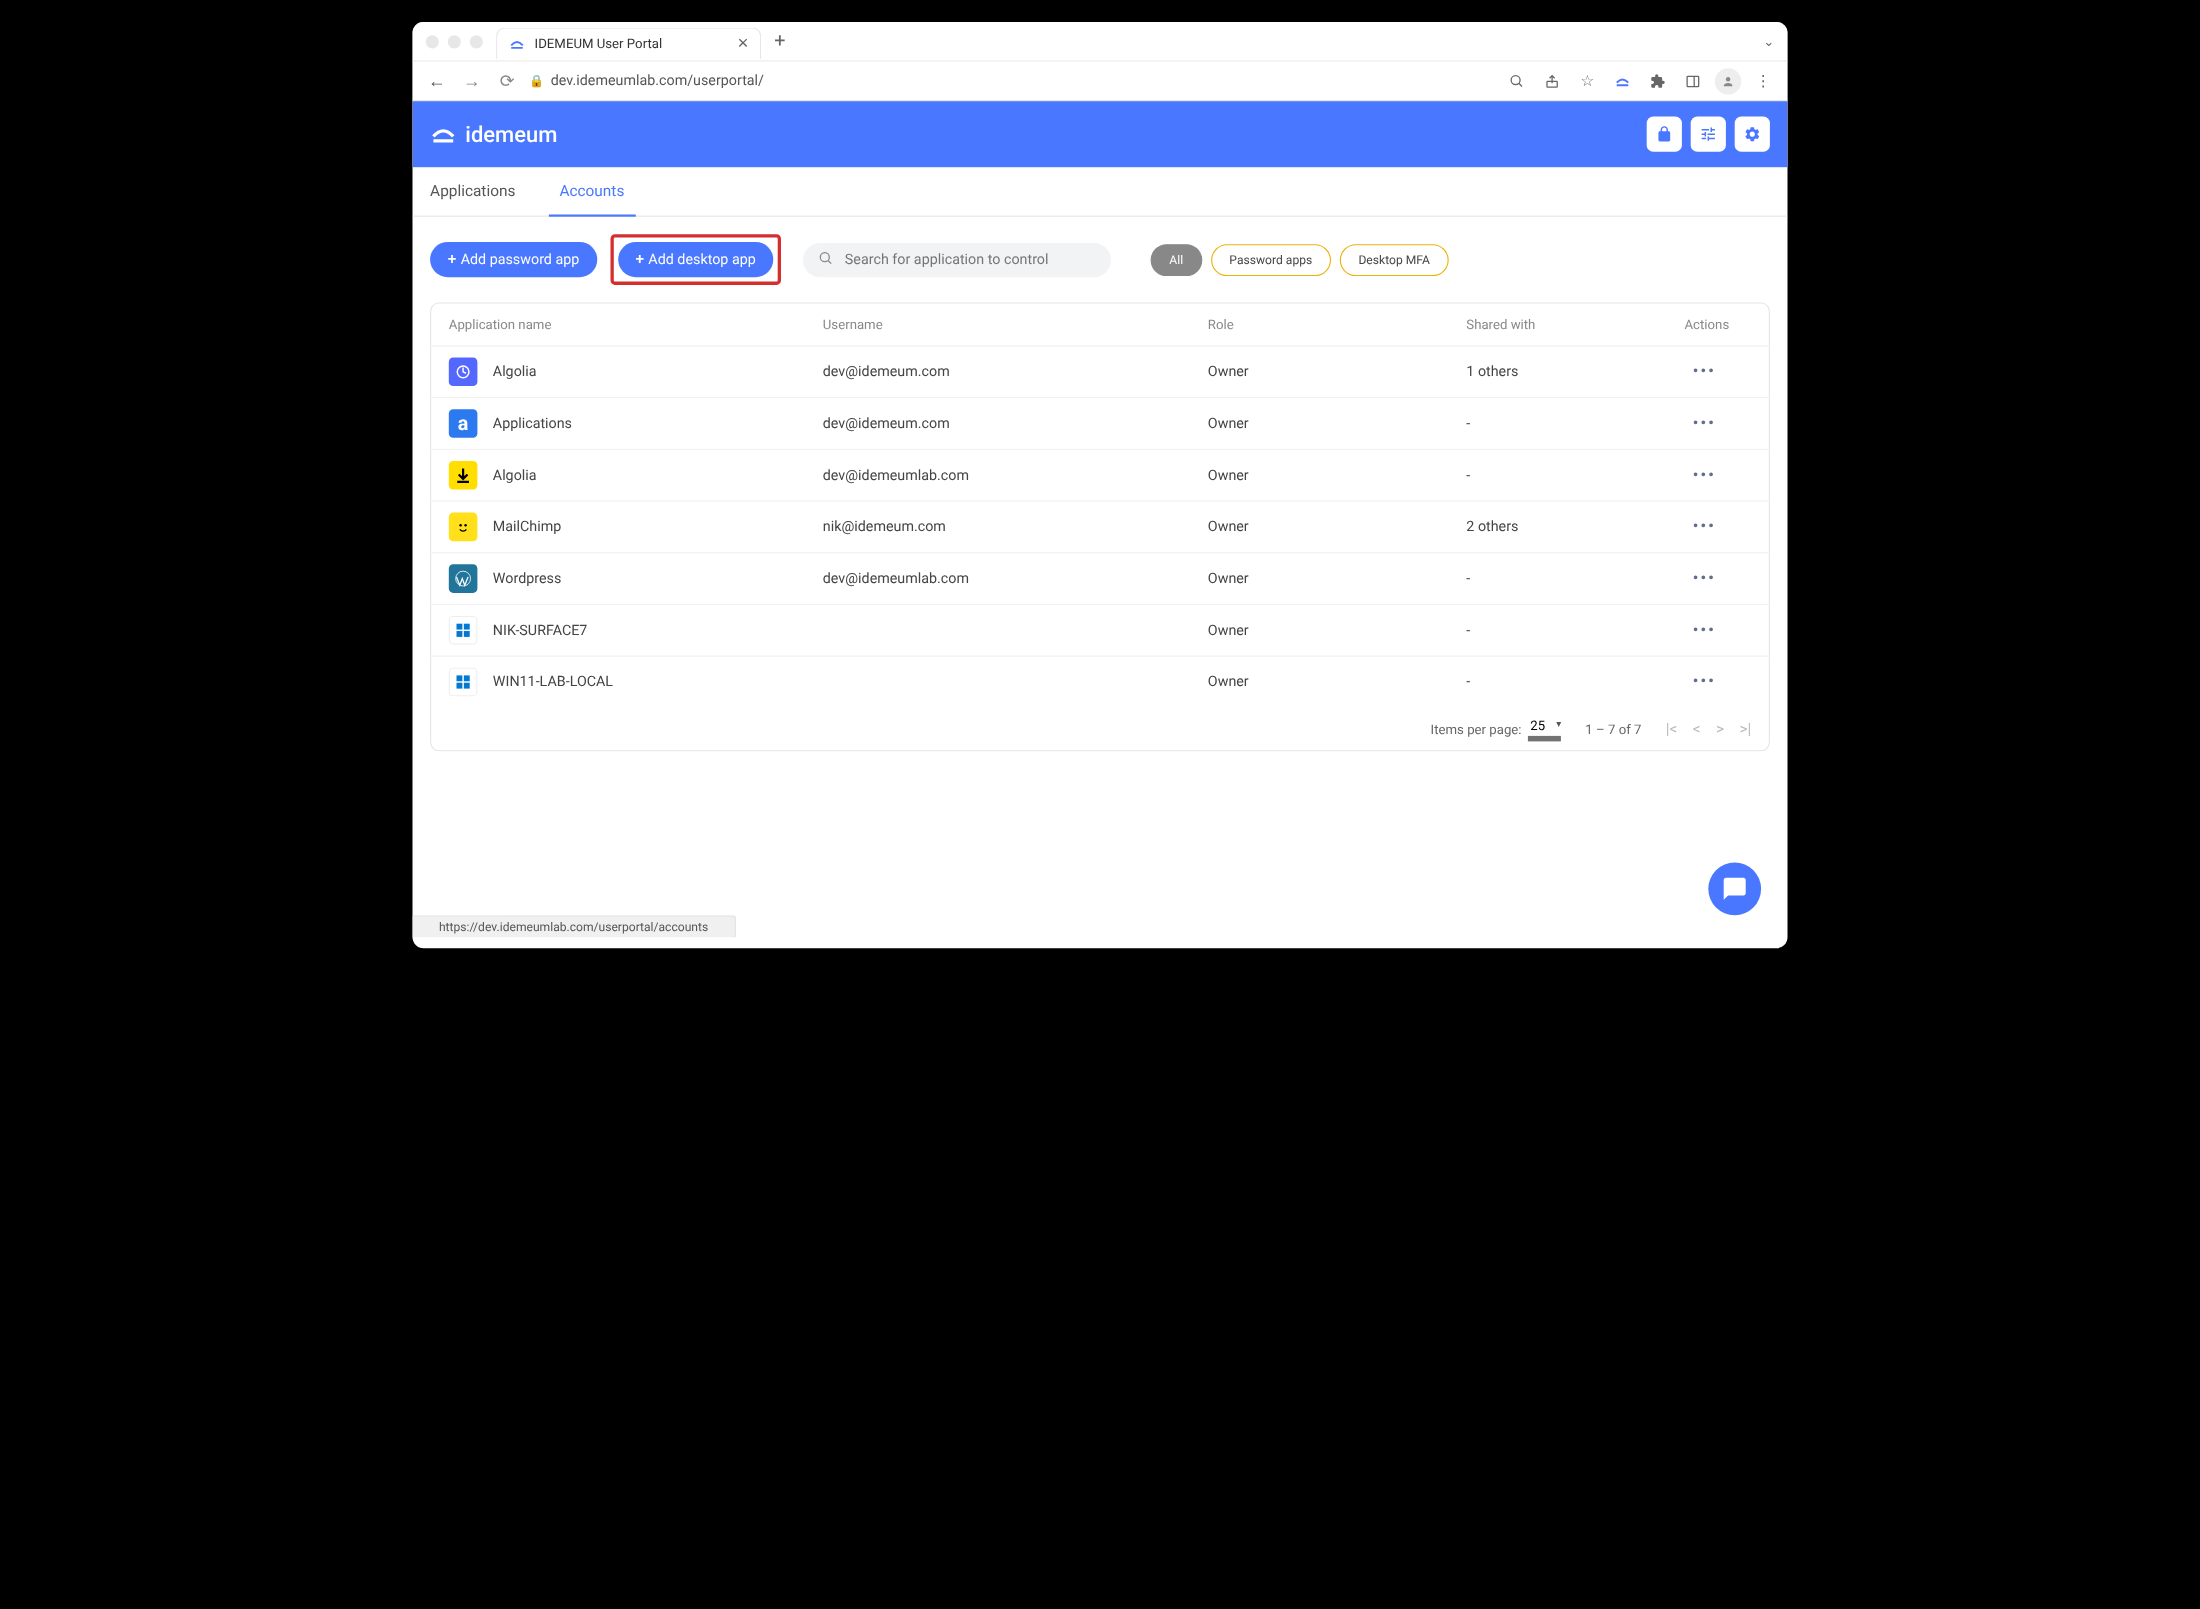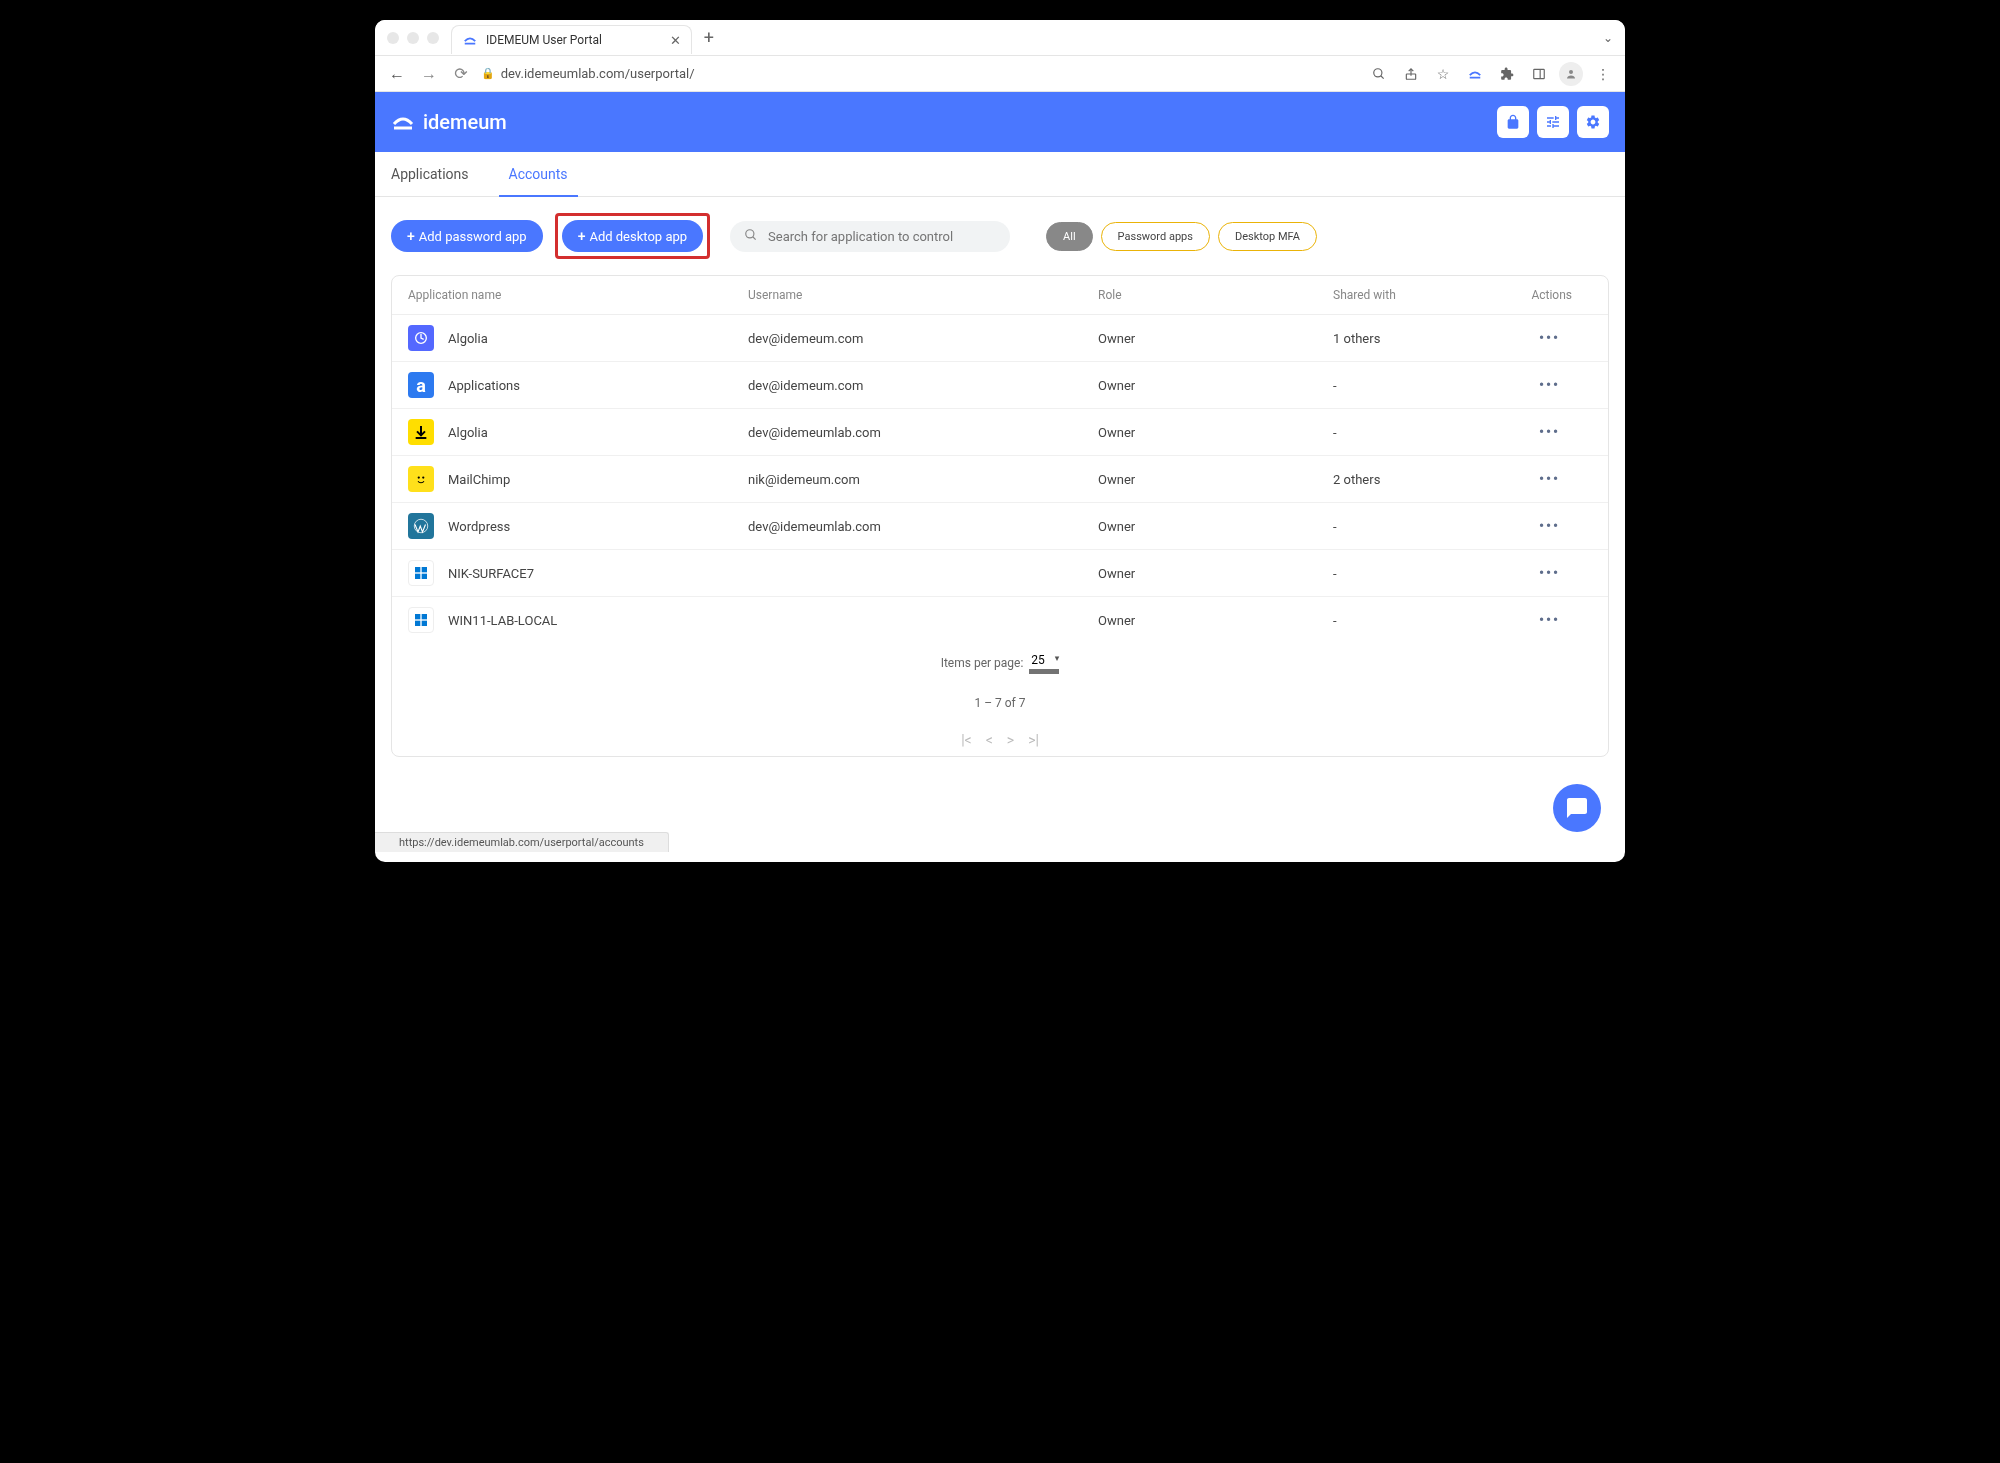--- a/index.html
+++ b/index.html
@@ -53,21 +53,21 @@
 .col-user { flex: 0 0 350px; }
 .col-role { flex: 0 0 235px; }
 .col-shared { flex: 0 0 120px; }
 .col-actions { flex: 1; text-align: right; padding-right: 20px;}
 .table-row { display: flex; align-items: center; padding: 10px 16px; font-size: 13px; color: #444; border-bottom: 1px solid #f0f0f0; }
 .table-row:last-child { border-bottom: none; }
 .app-cell { display: flex; align-items: center; gap: 14px; }
 .app-icon { width: 26px; height: 26px; border-radius: 4px; display: flex; align-items: center; justify-content: center; font-size: 14px; font-weight: bold; color: #fff; }
 .actions-cell { text-align: right; color: #5f6e8c; padding-right: 32px; letter-spacing: 2px; cursor: pointer; font-weight: bold; font-size: 14px;}
 
-.paginator { display: flex; align-items: center; justify-content: flex-end; padding: 8px 16px; font-size: 12px; color: #666; gap: 22px; flex-direction: column; }
+.paginator { display: flex; align-items: center; justify-content: flex-end; padding: 8px 16px; font-size: 12px; color: #666; gap: 22px; }
 .page-size { display: flex; align-items: center; gap: 6px; }
 .page-size select { border: none; border-bottom: 5px solid #737373; font-size: 12px; padding: 2px 14px 2px 2px; background: transparent; appearance: none; }
 .page-size-wrap { position: relative; }
 .page-size-wrap::after { content: '▾'; position: absolute; right: 0; top: 2px; font-size: 9px; color: #555; pointer-events: none; }
 .page-nav { display: flex; gap: 14px; }
 .page-nav span { color: #bbb; cursor: pointer; font-size: 14px; }
 
 .statusbar { position: absolute; bottom: 10px; left: 0; background: #f0f0f0; font-size: 11px; color: #555; padding: 3px 24px; border-top-right-radius: 3px; border-right: 1px solid #ddd; border-top: 1px solid #ddd; }
 
 .content-area { min-height: 770px; position: relative; }

